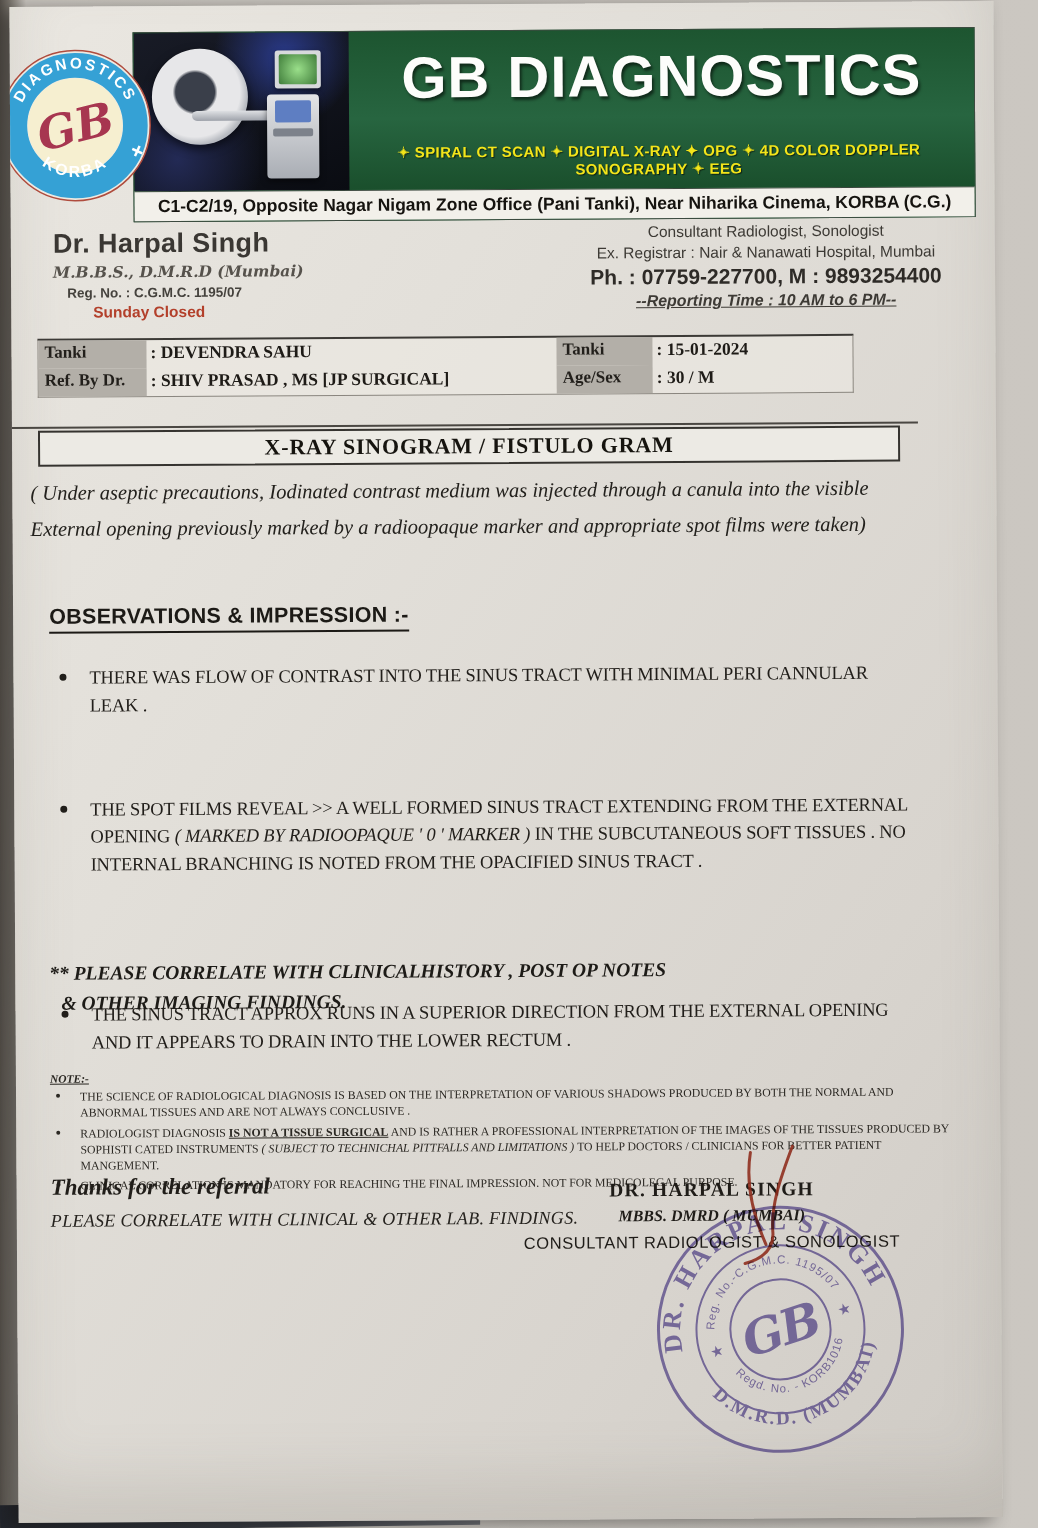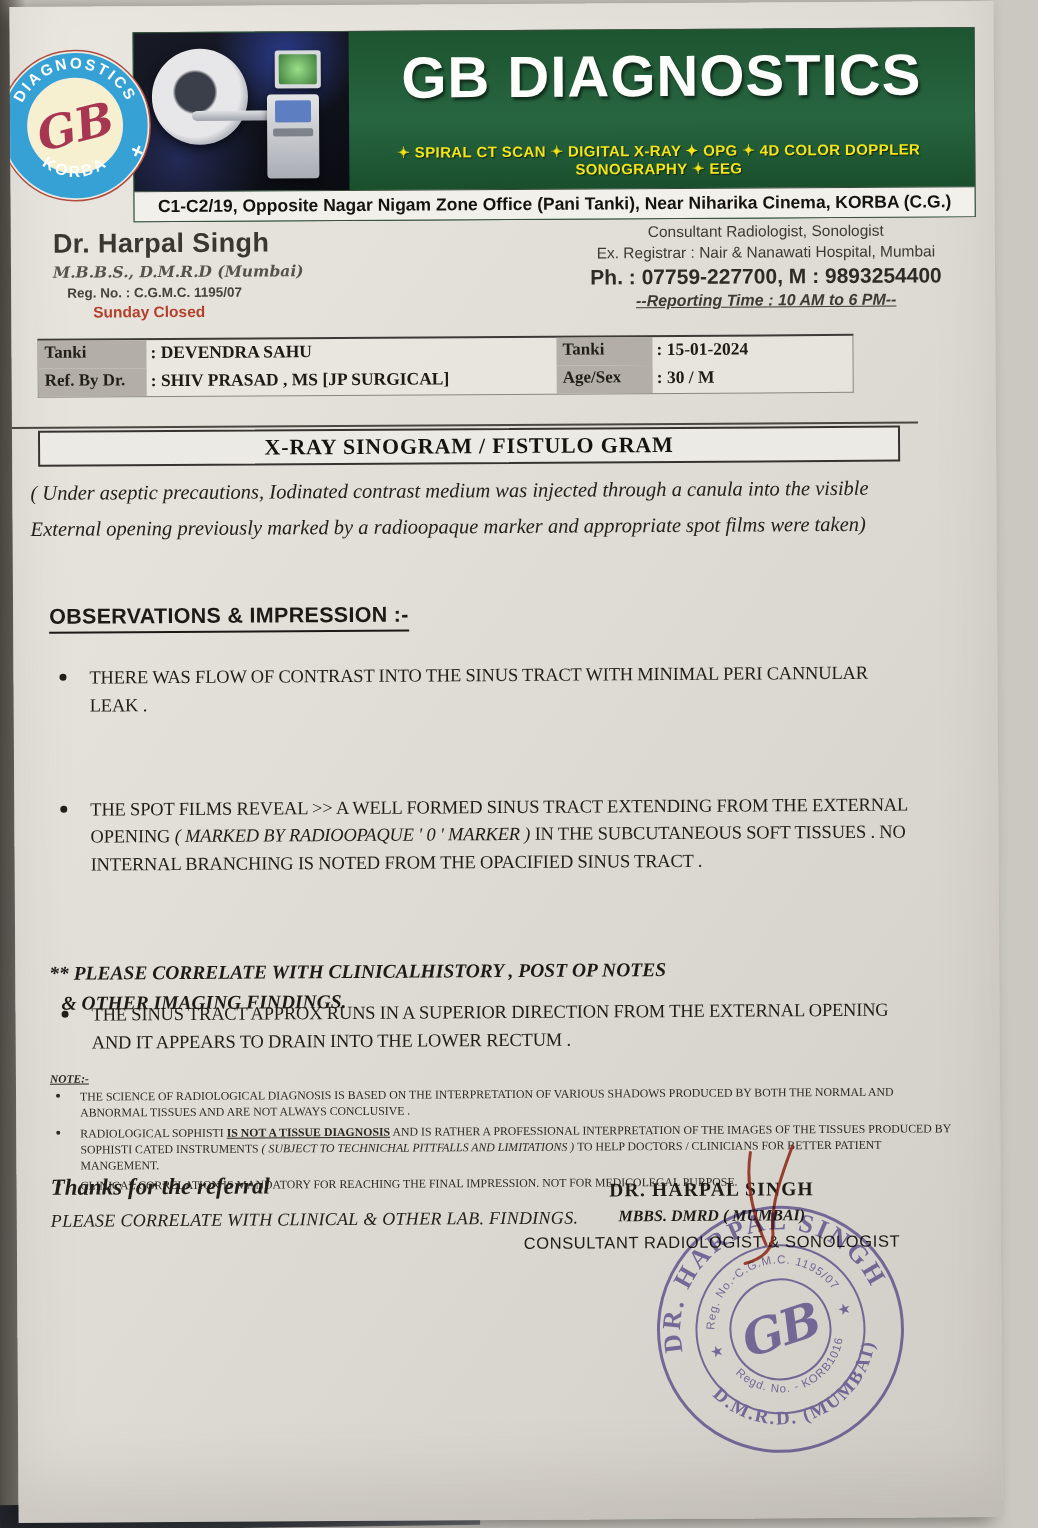--- a/index.html
+++ b/index.html
@@ -188,21 +188,21 @@
 
     <div class="abs correlate" style="left:34px; top:952px; width:760px;">
       <div>** PLEASE CORRELATE WITH CLINICALHISTORY , POST OP NOTES</div>
       <div style="padding-left:12px">&amp; OTHER  IMAGING  FINDINGS.</div>
     </div>
 
     <div class="abs" style="left:34px; top:1066px; width:910px;">
       <div class="note-head">NOTE:-</div>
       <div class="note-item">THE SCIENCE OF  RADIOLOGICAL DIAGNOSIS  IS BASED ON THE INTERPRETATION OF VARIOUS  SHADOWS PRODUCED BY BOTH THE  NORMAL AND ABNORMAL TISSUES AND ARE  NOT ALWAYS CONCLUSIVE .</div>
       <div class="note-item">
-        <span>RADIOLOGICAL SOPHISTI </span><span class="und">IS NOT A TISSUE DIAGNOSIS</span><span>   AND IS RATHER A  PROFESSIONAL INTERPRETATION  OF  THE   IMAGES OF THE TISSUES  PRODUCED BY SOPHISTI CATED INSTRUMENTS </span><span class="ita">( SUBJECT TO TECHNICHAL PITTFALLS AND LIMITATIONS ) </span><span> TO HELP DOCTORS / CLINICIANS FOR BETTER PATIENT MANGEMENT.</span>
+        <span>RADIOLOGIST DIAGNOSIS </span><span class="und">IS NOT A TISSUE SURGICAL</span><span>   AND IS RATHER A  PROFESSIONAL INTERPRETATION  OF  THE   IMAGES OF THE TISSUES  PRODUCED BY SOPHISTI CATED INSTRUMENTS </span><span class="ita">( SUBJECT TO TECHNICHAL PITTFALLS AND LIMITATIONS ) </span><span> TO HELP DOCTORS / CLINICIANS FOR BETTER PATIENT MANGEMENT.</span>
       </div>
       <div class="note-item">CLINICAL CORRELATION IS  MANDATORY  FOR REACHING THE FINAL IMPRESSION. NOT FOR MEDICOLEGAL PURPOSE.</div>
     </div>
 
     <div class="abs" style="left:34px; top:1168px;">
       <div class="thanks">Thanks for the  referral</div>
       <div class="foot-correlate">PLEASE CORRELATE WITH CLINICAL  &amp; OTHER LAB. FINDINGS.</div>
     </div>
 
     <div class="abs sig-block" style="left:480px; top:1176px; width:430px;">

